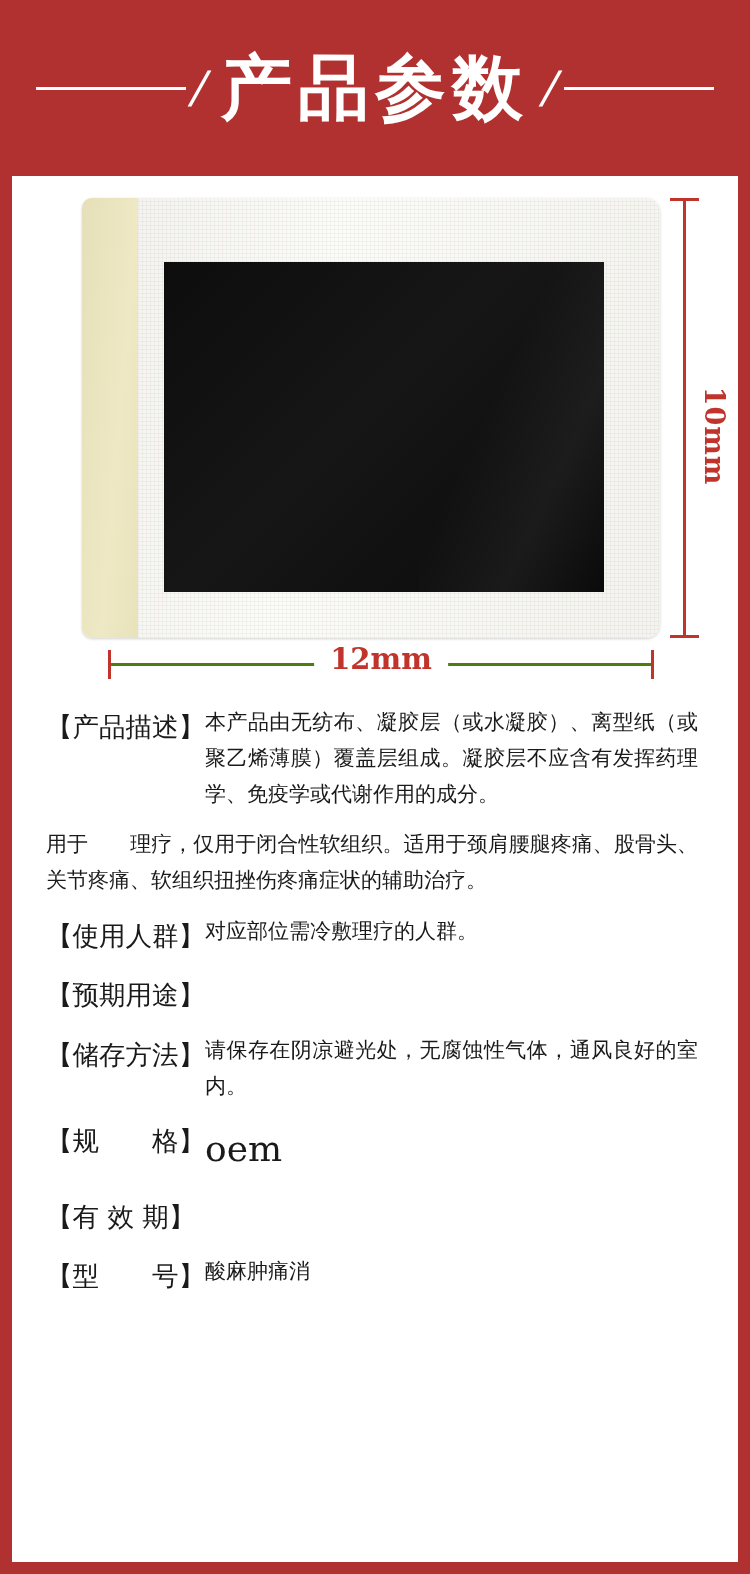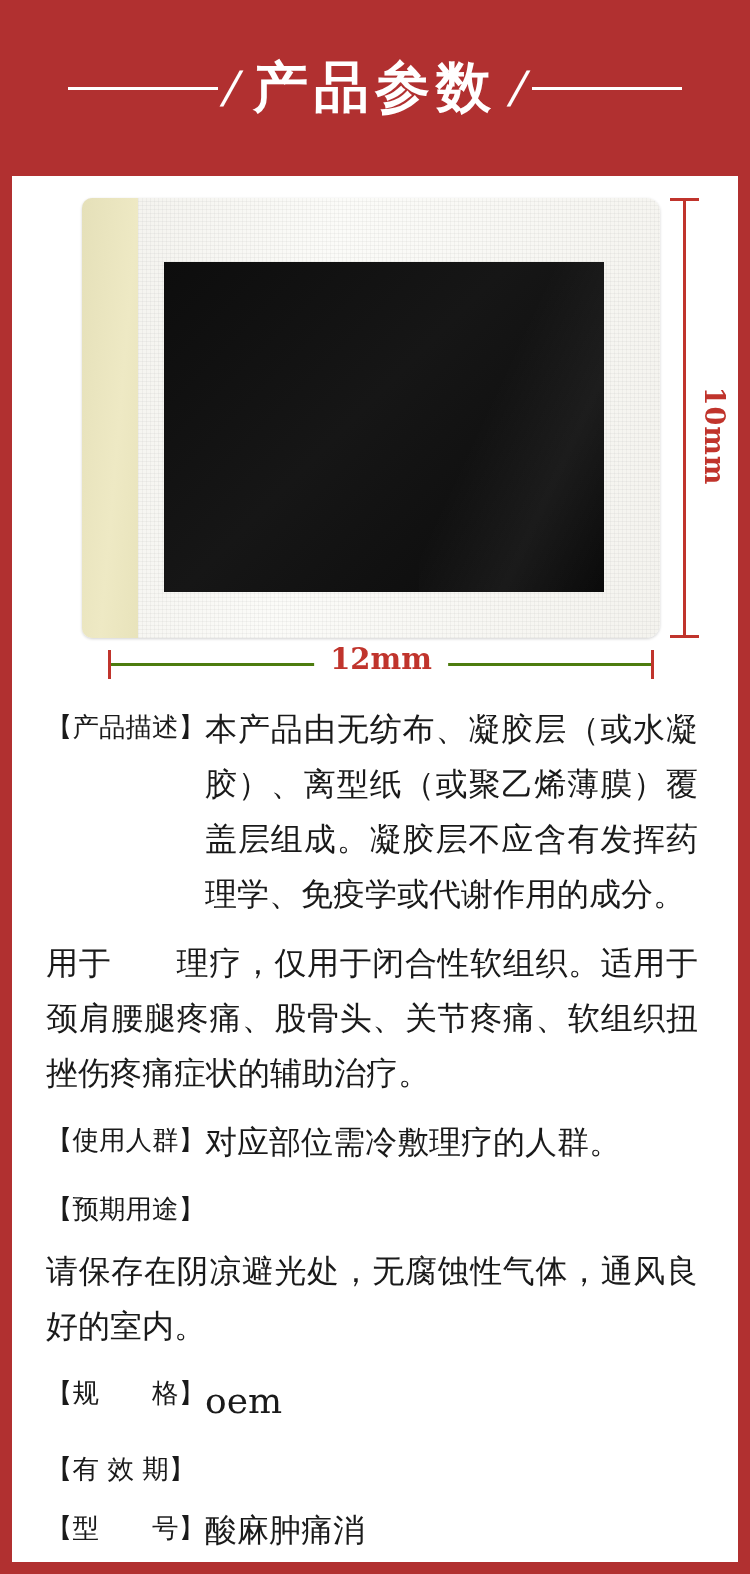--- a/index.html
+++ b/index.html
@@ -45,21 +45,21 @@
     color: #ffffff;
     font-size: 54px;
     font-weight: bold;
     line-height: 1;
     transform: skewX(-12deg);
     padding: 0 6px;
     font-family: "Liberation Serif", serif;
   }
   .header-title {
     color: #ffffff;
-    font-size: 55px;
+    font-size: 71px;
     font-weight: bold;
     letter-spacing: 6px;
     white-space: nowrap;
     font-family: "DejaVu Sans", sans-serif;
     padding: 0 8px;
   }
   
   .card {
     position: absolute;
     left: 12px;
@@ -184,24 +184,24 @@
     margin-bottom: 14px;
   }
   .spec-label {
     flex: 0 0 auto;
     font-size: 26.5px;
     line-height: 1.72;
     white-space: pre;
     font-family: "DejaVu Sans", sans-serif;
   }
   .spec-value {
-    font-size: 32px;
+    font-size: 21px;
     line-height: 1.72;
     text-align: justify;
-    font-family: Liberation Mono, monospace;
+    font-family: Liberation Sans, sans-serif;
     white-space: pre-wrap;
   }
   .spec-value.latin {
     font-family: "DejaVu Serif", serif;
     font-size: 36px;
   }
   .footer-strip {
     position: absolute;
     left: 0;
     bottom: 0;
@@ -257,20 +257,21 @@
       <div class="spec-row">
         <span class="spec-label">【使用人群】</span>
         <span class="spec-value">对应部位需冷敷理疗的人群。</span>
       </div>
 
       <div class="spec-row">
         <span class="spec-label">【预期用途】</span>
       </div>
 
       <div class="spec-row">
+        <span class="spec-label">【储存方法】</span>
         <span class="spec-value">请保存在阴凉避光处，无腐蚀性气体，通风良好的室内。</span>
       </div>
 
       <div class="spec-row">
         <span class="spec-label">【规　　格】</span>
         <span class="spec-value latin">oem</span>
       </div>
 
       <div class="spec-row">
         <span class="spec-label">【有 效 期】</span>

